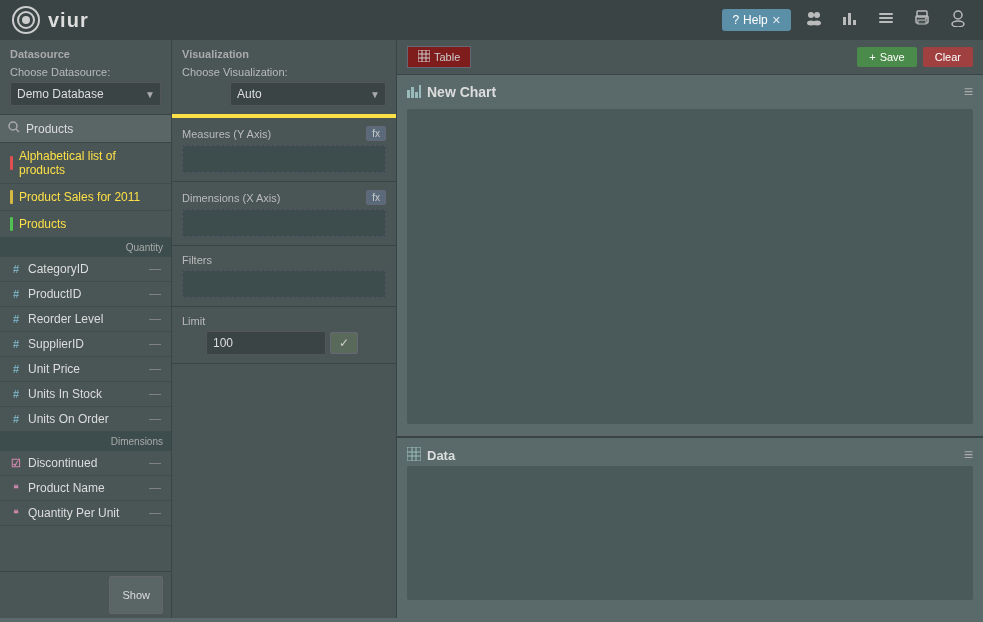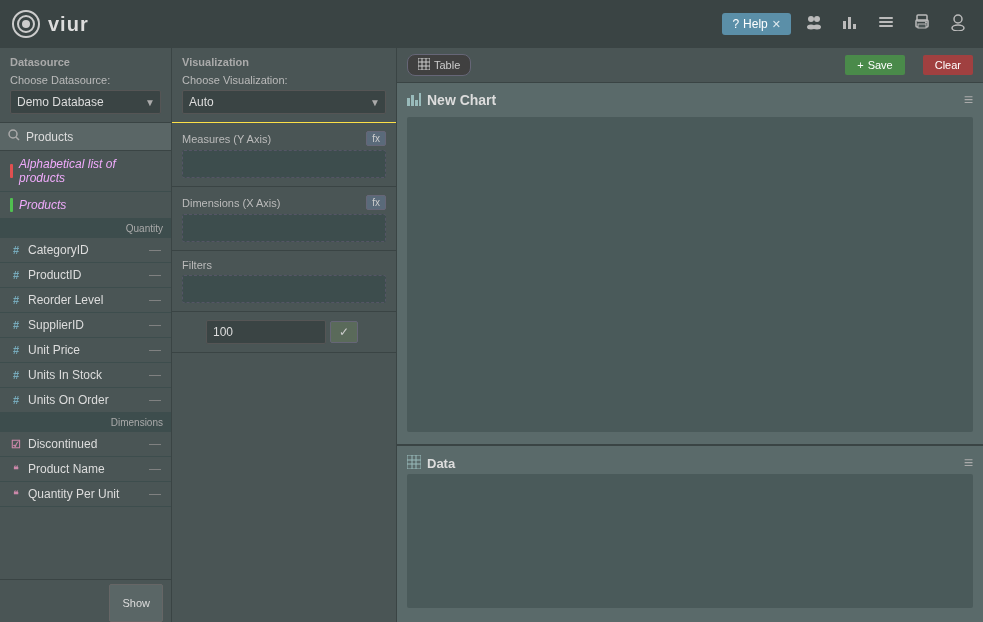--- a/index.html
+++ b/index.html
@@ -8,21 +8,21 @@
       font-size: 12px;
       background: #5a6a6a;
       color: #ddd;
       width: 983px;
       height: 622px;
       overflow: hidden;
     }
 
     
     #topnav {
-      height: 48px;
+      height: 40px;
       background: #3a4444;
       display: flex;
       align-items: center;
       padding: 0 12px;
       justify-content: space-between;
     }
     #logo-area {
       display: flex;
       align-items: center;
       gap: 8px;
@@ -135,21 +135,21 @@
       cursor: pointer;
       border-bottom: 1px solid #3d4d4d;
       gap: 6px;
     }
     .ds-color-bar {
       width: 3px;
       height: 14px;
       border-radius: 1px;
       flex-shrink: 0;
     }
-    .ds-label { font-size: 12px; color: #f0abfc; font-style: italic; }
+    .ds-label { font-size: 12px; color: #fde047; }
 
     
     #fields-section {
       flex: 1;
       overflow-y: auto;
     }
     .fields-group-header {
       text-align: right;
       padding: 4px 8px;
       font-size: 10px;
@@ -201,25 +201,26 @@
     
     #middle-panel {
       width: 225px;
       background: #4a5555;
       border-right: 1px solid #3a4444;
       display: flex;
       flex-direction: column;
     }
     #viz-section {
       padding: 8px 10px;
-      border-bottom: 1px solid #fde047;
+      border-bottom: 4px solid #fde047;
     }
     .viz-select-wrapper {
       position: relative;
       margin-top: 4px;
+      margin-left: 48px;
     }
     .viz-select-wrapper select {
       width: 100%;
       background: #3a4444;
       border: 1px solid #555;
       color: #ddd;
       padding: 4px 24px 4px 6px;
       font-size: 12px;
       appearance: none;
       cursor: pointer;
@@ -307,27 +308,27 @@
     
     #action-bar {
       display: flex;
       align-items: center;
       justify-content: space-between;
       padding: 6px 10px;
       background: #4a5555;
       border-bottom: 1px solid #3a4444;
     }
     .table-btn {
-      background: #404040;
+      background: #7f1d1d;
       border: 1px solid #667;
       color: #ccc;
       padding: 3px 10px;
       font-size: 11px;
       cursor: pointer;
-      border-radius: 8px;
+      border-radius: 0;
       display: flex; align-items: center; gap: 4px;
     }
     .action-btns { display: flex; gap: 6px; }
     .save-btn {
       background: #4a8a4a;
       border: none;
       color: #fff;
       padding: 4px 12px;
       font-size: 11px;
       cursor: pointer;
@@ -335,21 +336,20 @@
       display: flex; align-items: center; gap: 4px;
     }
     .clear-btn {
       background: #a04040;
       border: none;
       color: #fff;
       padding: 4px 12px;
       font-size: 11px;
       cursor: pointer;
       border-radius: 2px;
-      margin-left: 12px;
     }
 
     
     #chart-section {
       flex: 1;
       background: #5a6a6a;
       padding: 8px 10px;
       border-bottom: 2px solid #3a4444;
       position: relative;
     }
@@ -485,20 +485,24 @@
 
       <span style="color:#ddd;font-size:12px;">Products</span>
     </div>
 
     <div id="datasource-items">
       <div class="datasource-item">
         <div class="ds-color-bar" style="background:#e05050;"></div>
         <span class="ds-label">Alphabetical list of products</span>
       </div>
       <div class="datasource-item">
+        <div class="ds-color-bar" style="background:#d4b840;"></div>
+        <span class="ds-label">Product Sales for 2011</span>
+      </div>
+      <div class="datasource-item">
         <div class="ds-color-bar" style="background:#50c050;"></div>
         <span class="ds-label">Products</span>
       </div>
     </div>
 
     <div id="fields-section">
       <div class="fields-group-header">Quantity</div>
       <div class="field-item">
         <div class="field-left">
             <span class="field-type">#</span>
@@ -604,20 +608,21 @@
       </div>
       <div class="axis-drop-area"></div>
     </div>
 
     <div class="filter-section">
       <div class="filter-title">Filters</div>
       <div class="filter-drop-area"></div>
     </div>
 
     <div class="limit-section">
+      <div class="limit-title">Limit</div>
       <div class="limit-row">
         <input type="text" class="limit-input" value="100" style="">
         <button class="limit-check-btn">✓</button>
       </div>
     </div>
 
   </div>
 
   <div id="right-panel">
 

